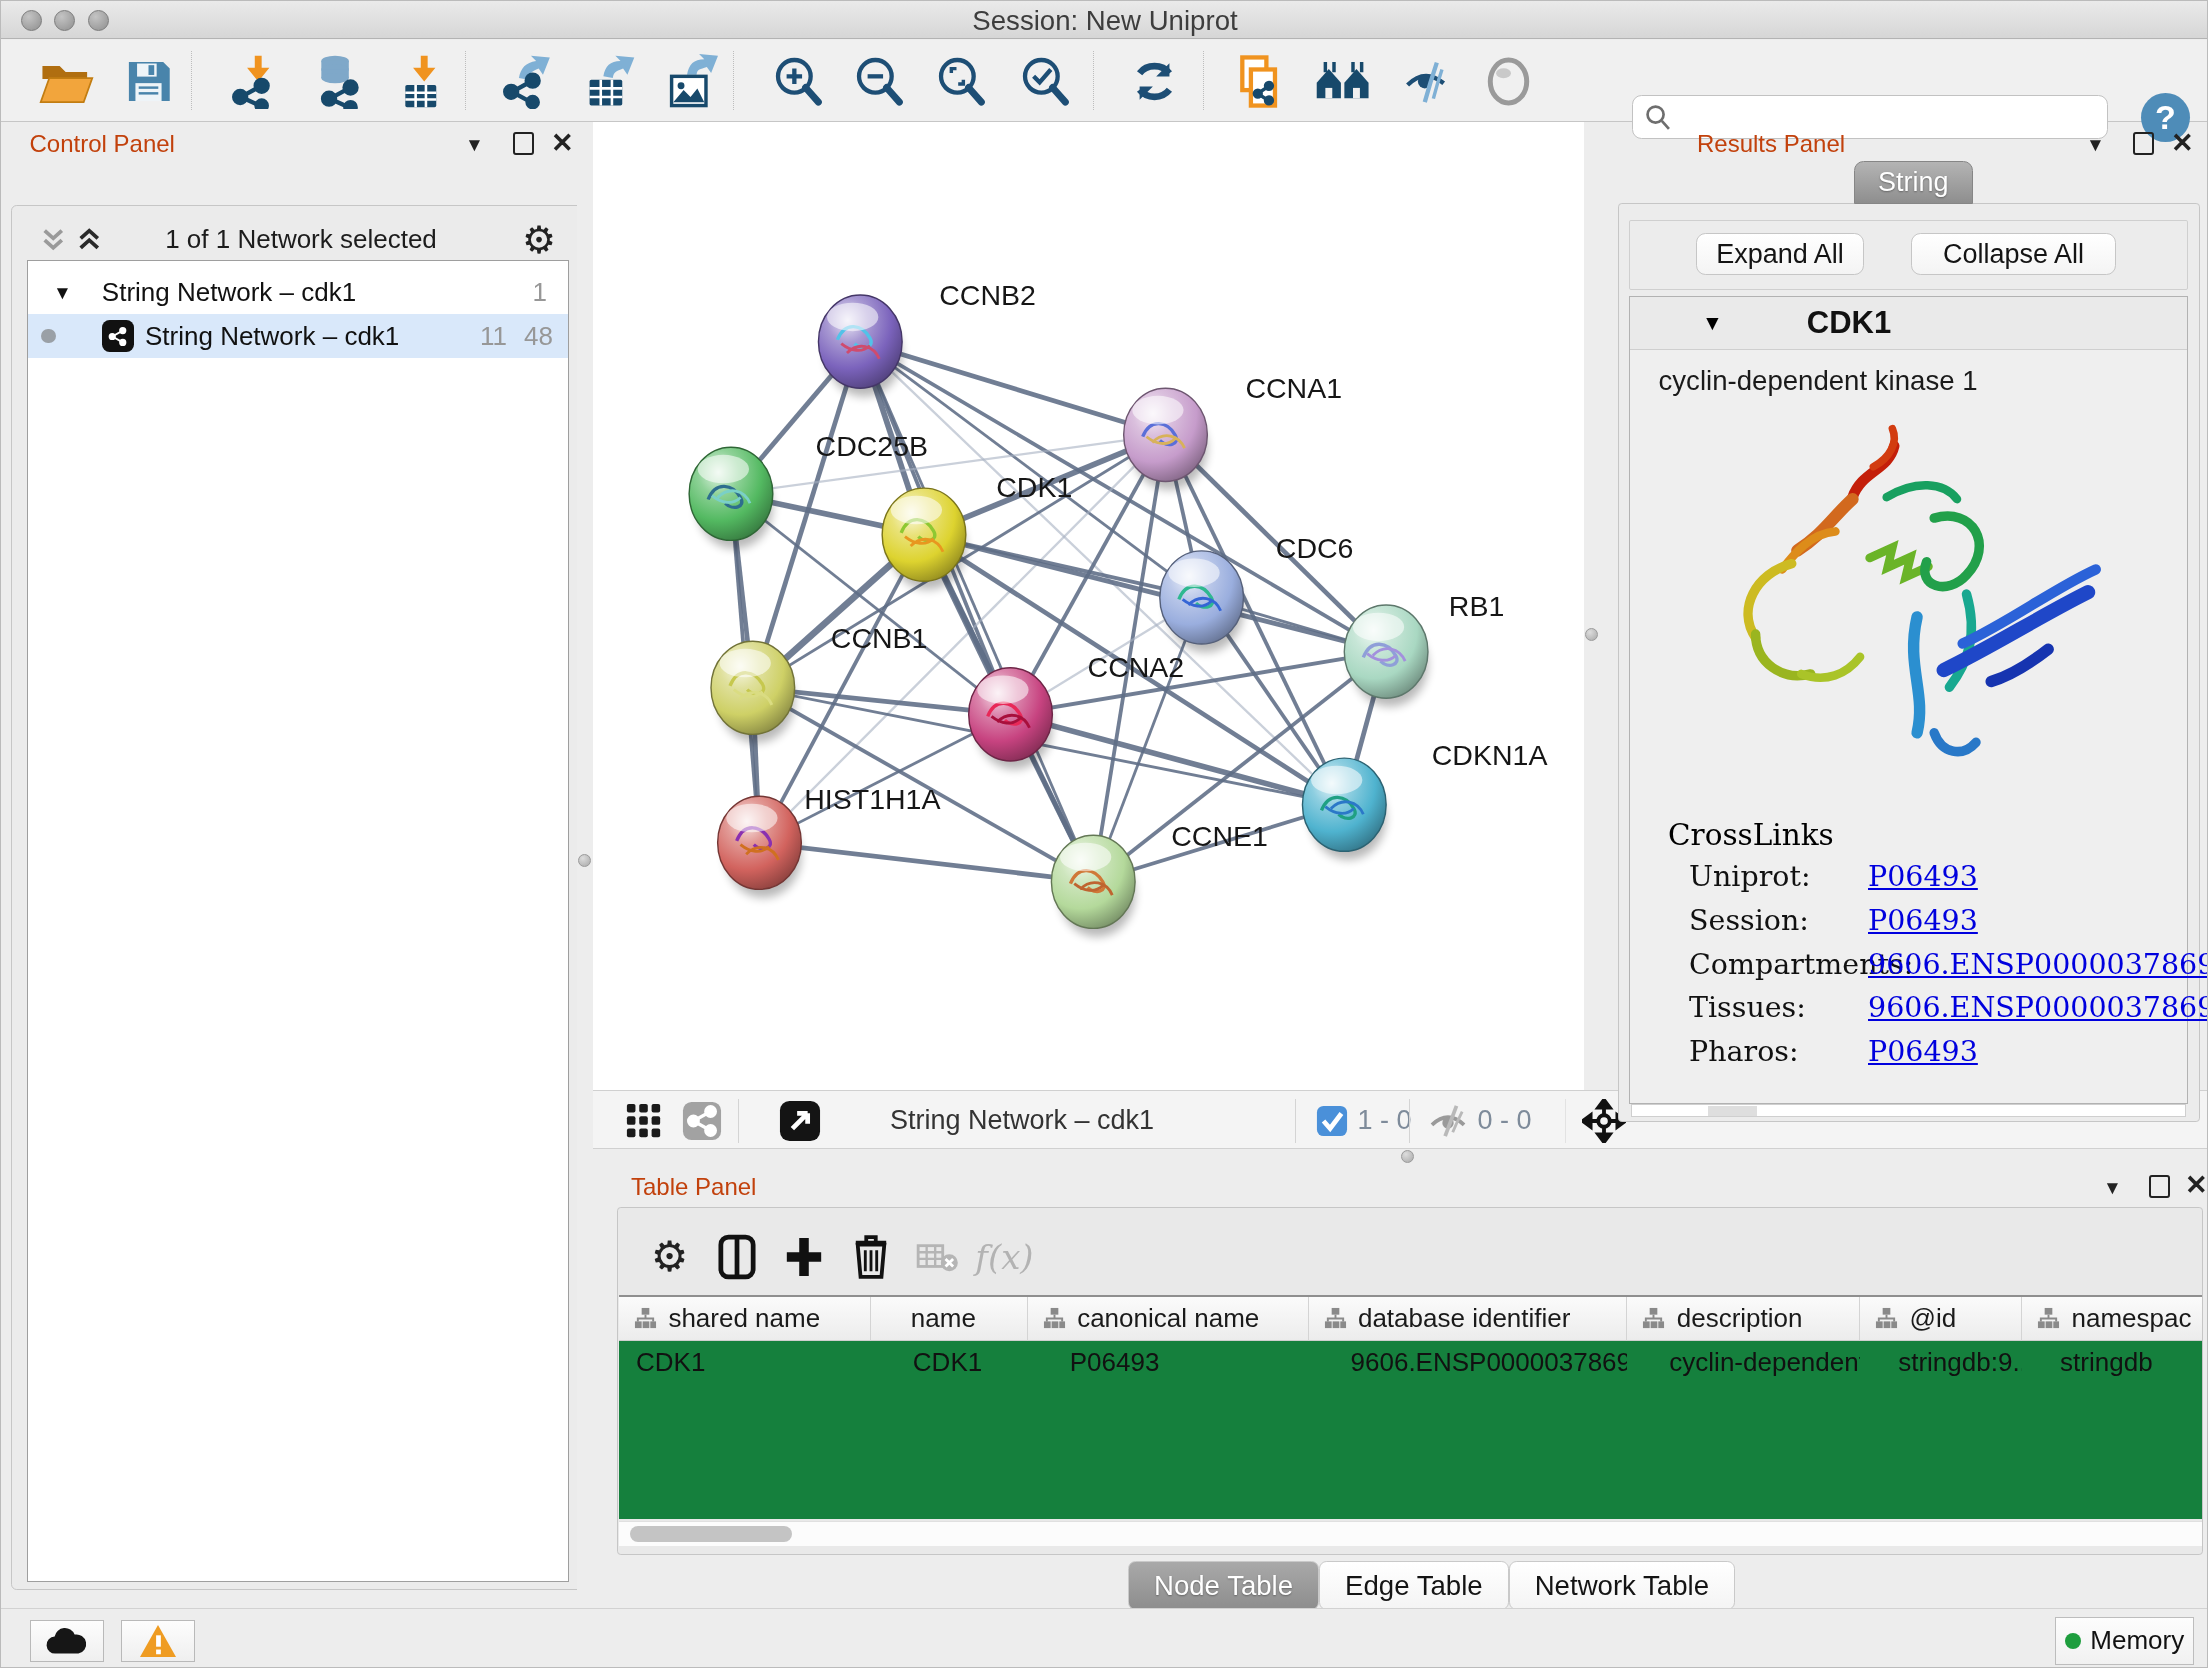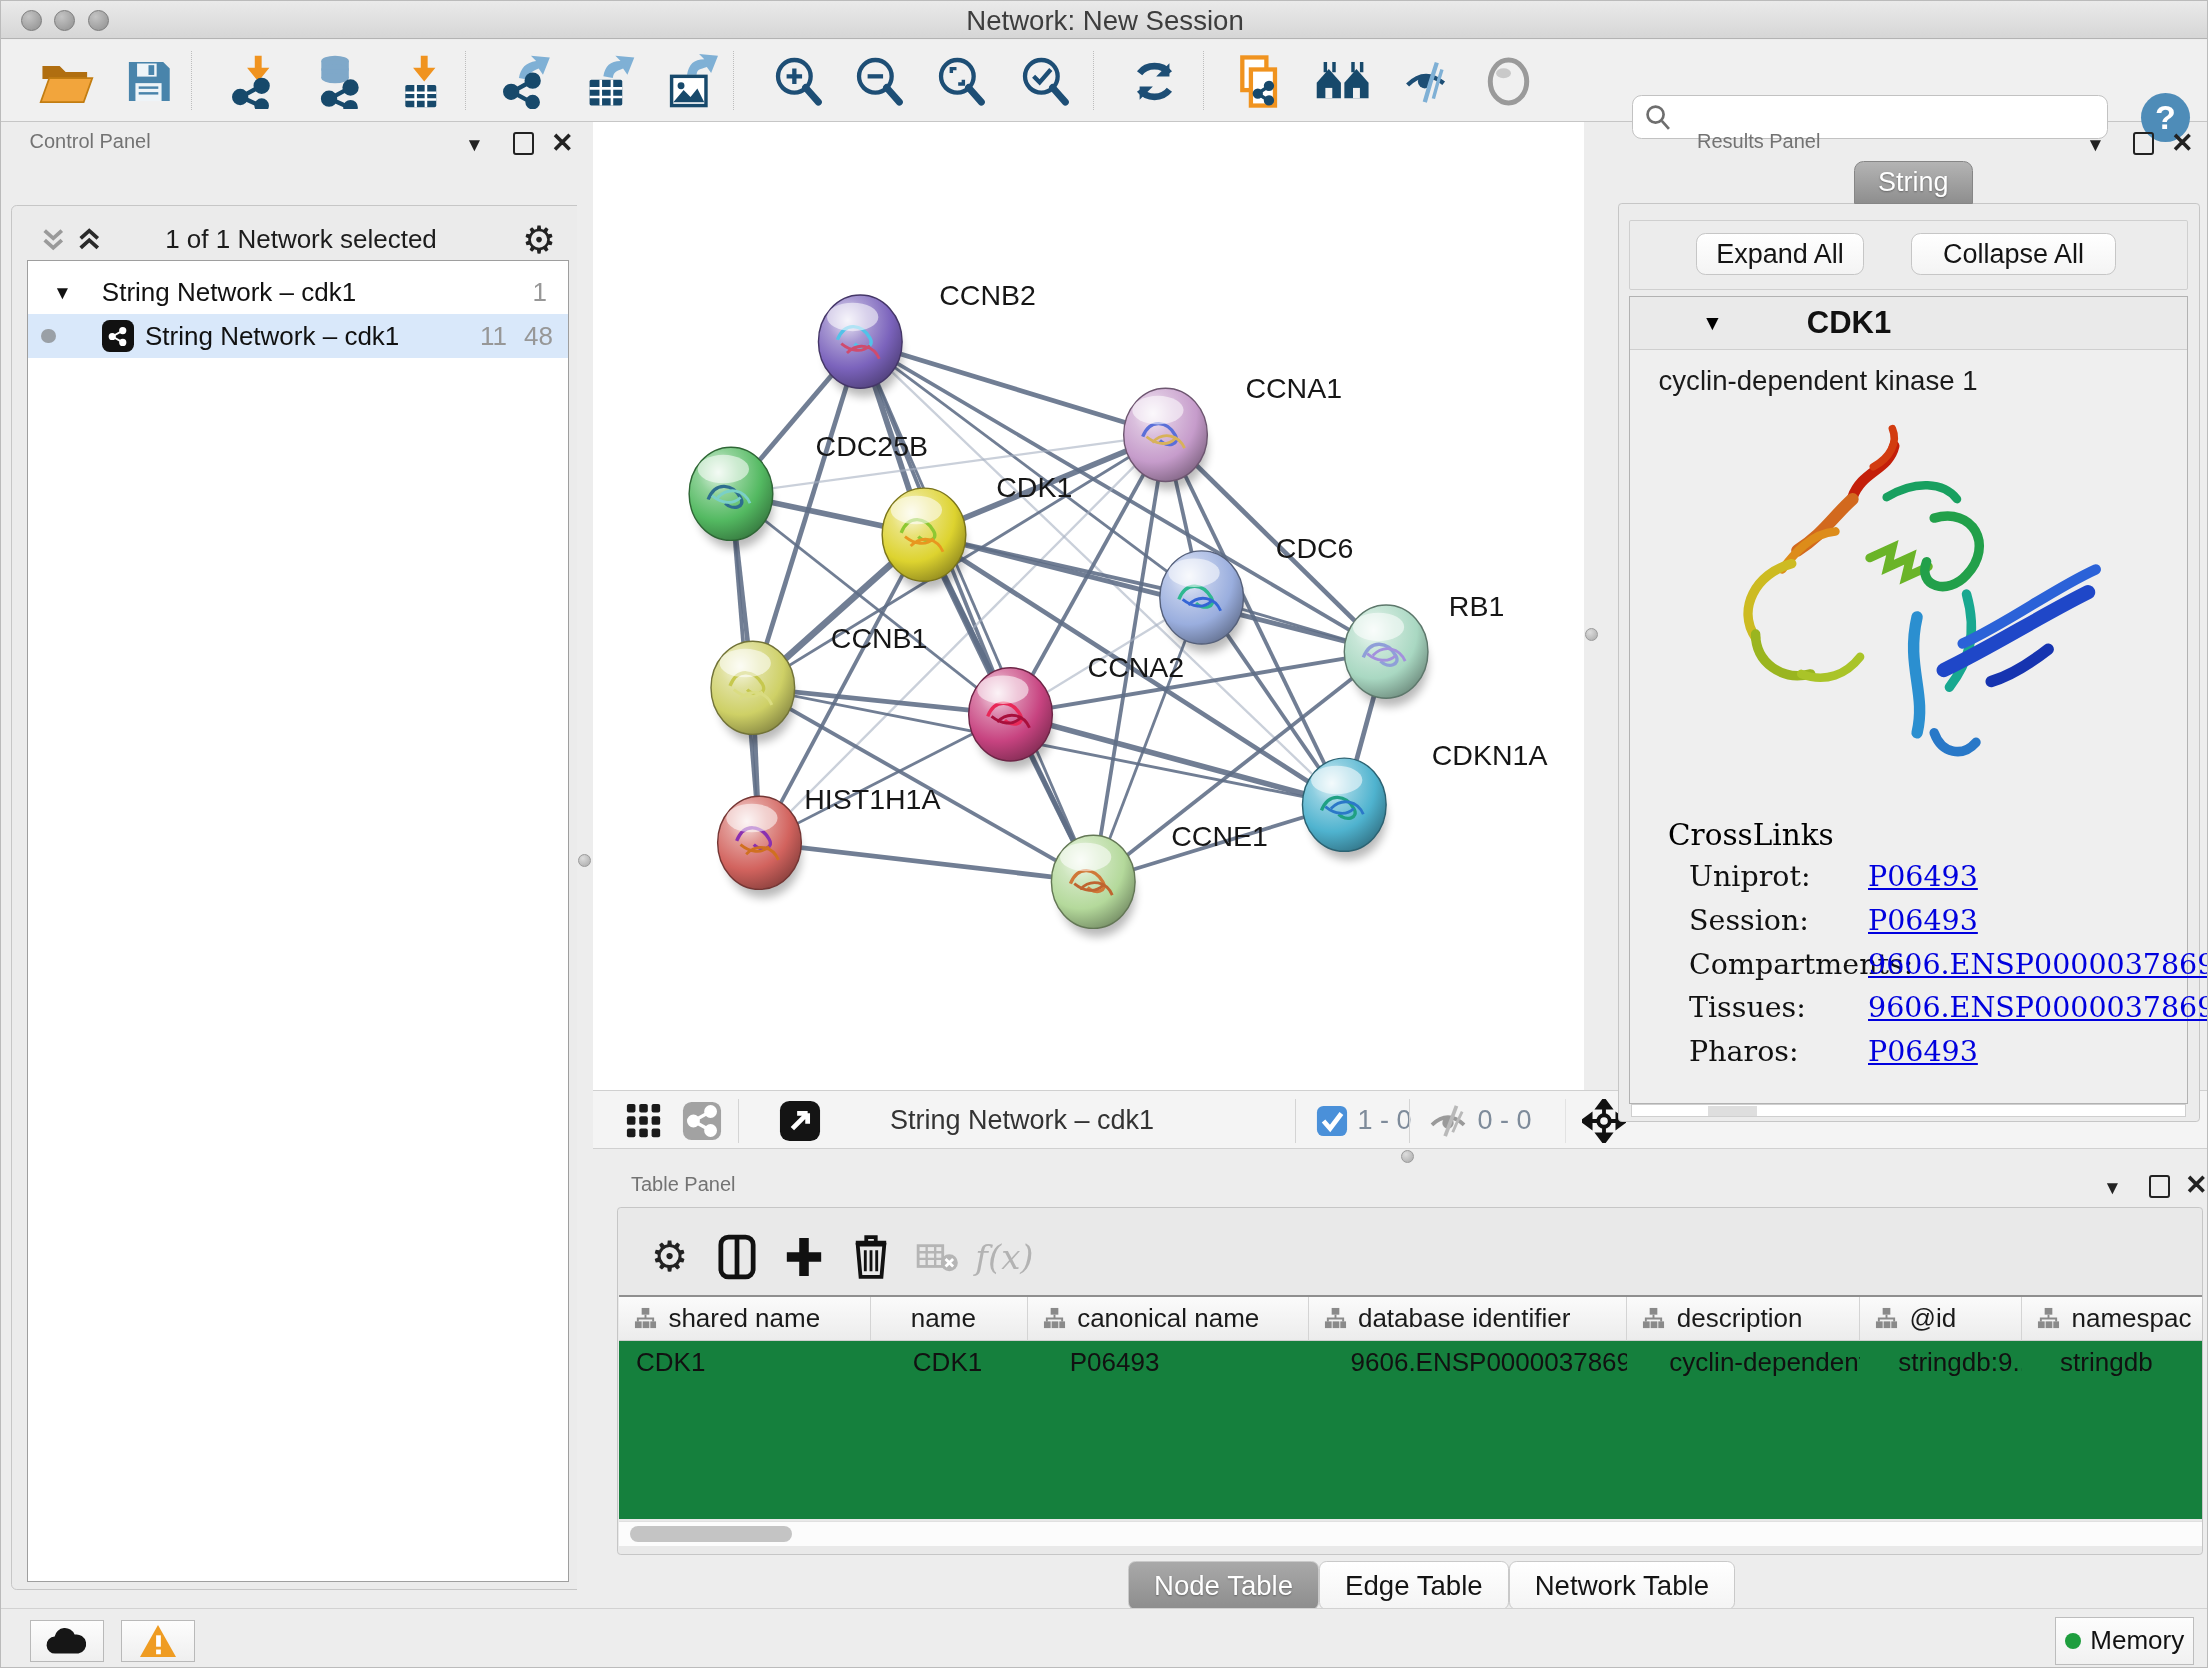--- a/index.html
+++ b/index.html
@@ -14,21 +14,21 @@
 
   
   .toolbar{position:absolute;left:0;top:39px;width:2208px;height:82px;background:#f0f0f0;border-bottom:1.9px solid #c6c6c6}
   .tb-btn{position:absolute;top:10.5px;width:63px;height:61px;display:flex;align-items:center;justify-content:center;border-radius:7.6px}
   .tb-btn svg{display:block}
   .tb-sep{position:absolute;top:11.4px;height:59px;border-left:1.9px dotted #bdbdbd}
   .searchbox{position:absolute;left:1631px;top:55px;width:476px;height:44px;background:#fff;border:1.9px solid #c2c2c2;border-radius:9.5px;display:flex;align-items:center;padding-left:11.4px}
   .helpbtn{position:absolute;left:2140px;top:53px;width:49px;height:49px;border-radius:50%;background:#4e8cb8;color:#fff;font-size:34px;font-weight:bold;text-align:center;line-height:49px}
 
   
-  .panel-title{position:absolute;font-size:20px;color:#737373}
+  .panel-title{position:absolute;font-size:24px;color:#c2410c}
   .wb{position:absolute;font-size:21px;color:#222;top:0}
   .wb-box{width:21px;height:23px;border:2.9px solid #222;border-radius:2.9px}
   .wb-x{font-size:27px;font-weight:bold}
   .wb-caret{font-size:19px}
 
   
   .cp-tabs{position:absolute;left:67px;top:160px;display:flex}
   .tab{padding:4.8px 23px;font-size:27px;color:#141414;background:linear-gradient(#ffffff,#f2f2f2);border:1px solid #c3c3c3;border-radius:9.5px 9.5px 0 0;margin-right:-1px;position:relative}
   .tab.sel{background:linear-gradient(#b4b4b4,#8e8e8e);color:#fff;border-color:#868686;text-shadow:0 1px 1.9px #00000055;z-index:2}
   .cp-box{position:absolute;left:9.5px;top:204px;width:574px;height:1385px;background:#ebebeb;border:1px solid #c6c6c6;border-radius:5.7px}
@@ -93,21 +93,21 @@
 </style>
 </head>
 <body>
 
 <div id="app">
 
   <div class="titlebar">
     <span class="tlight" style="left:20px"></span>
     <span class="tlight" style="left:53px"></span>
     <span class="tlight" style="left:87px"></span>
-    <div class="title-text">Network: New Session</div>
+    <div class="title-text">Session: New Uniprot</div>
   </div>
 
   <div class="toolbar">
     <span class="tb-btn" style="left:34px">
       <svg width="55" height="49" viewBox="0 0 64 56">
           <path fill="#b06e10" d="M4 10h20l7 7h25v8H4z"></path>
           <path fill="#f2a53c" stroke="#c27d12" stroke-width="2" d="M2 52l10-28h50l-10 28z"></path>
         </svg>
     </span>
     <span class="tb-btn" style="left:116px">

